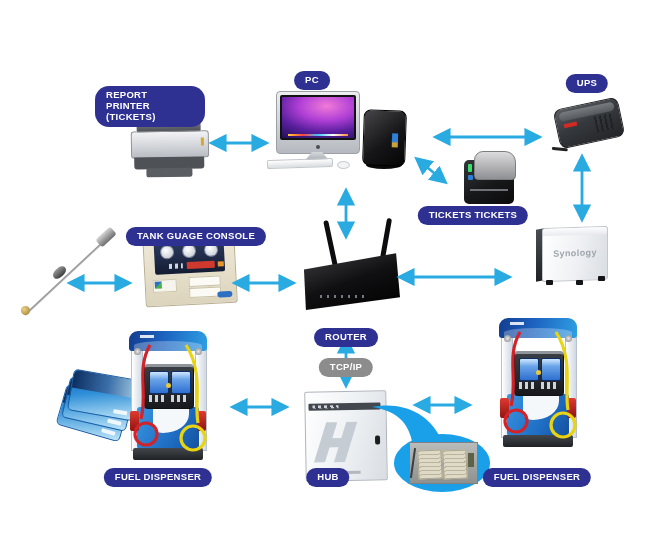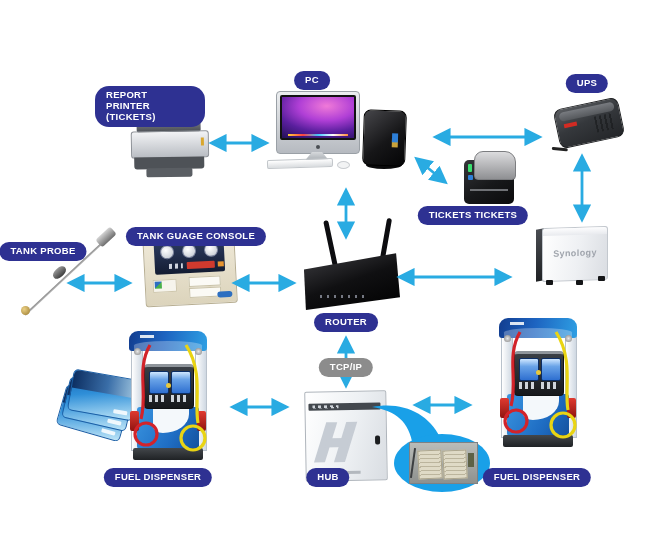--- a/index.html
+++ b/index.html
@@ -360,23 +360,22 @@
     <span>REPORT PRINTER</span><br>
     <span>(TICKETS)</span>
   </div>
 
   <div class="pill" style="left:587px;top:74px;">UPS</div>
 
   <div class="pill" style="left:473px;top:206px;">TICKETS TICKETS</div>
 
   <div class="pill" style="left:196px;top:189px;margin-top:38px;">TANK GUAGE CONSOLE</div>
 
-  <div class="pill" style="left:43px;top:242px;">TANK PROBE</div>
-
-  <div class="pill" style="left:346px;top:313px;">ROUTER</div>
+
+  <div class="pill" style="left:346px;top:328px;">ROUTER</div>
 
 
   <div class="pill" style="left:158px;top:468px;">FUEL DISPENSER</div>
 
   <div class="pill" style="left:328px;top:468px;">HUB</div>
 
   <div class="pill" style="left:537px;top:468px;">FUEL DISPENSER</div>
 
   <div class="pill gray" style="left:346px;top:358px;">TCP/IP</div>
 

